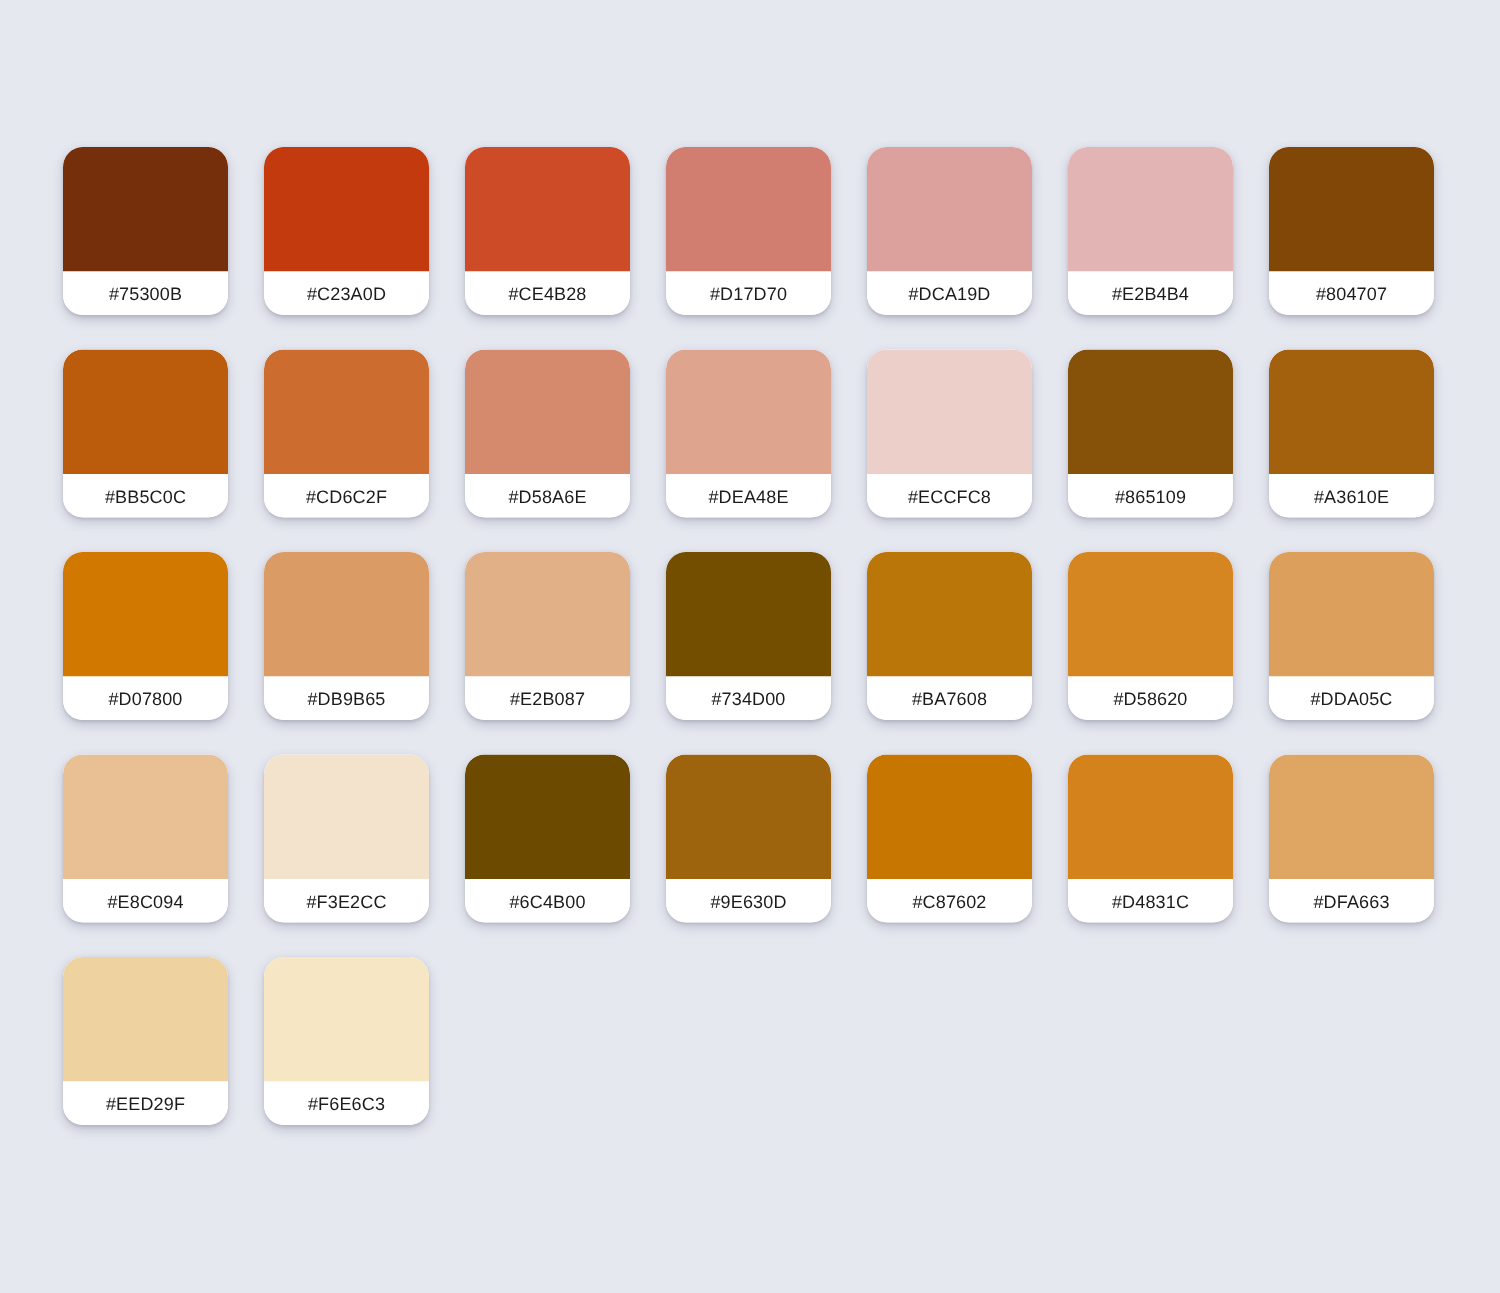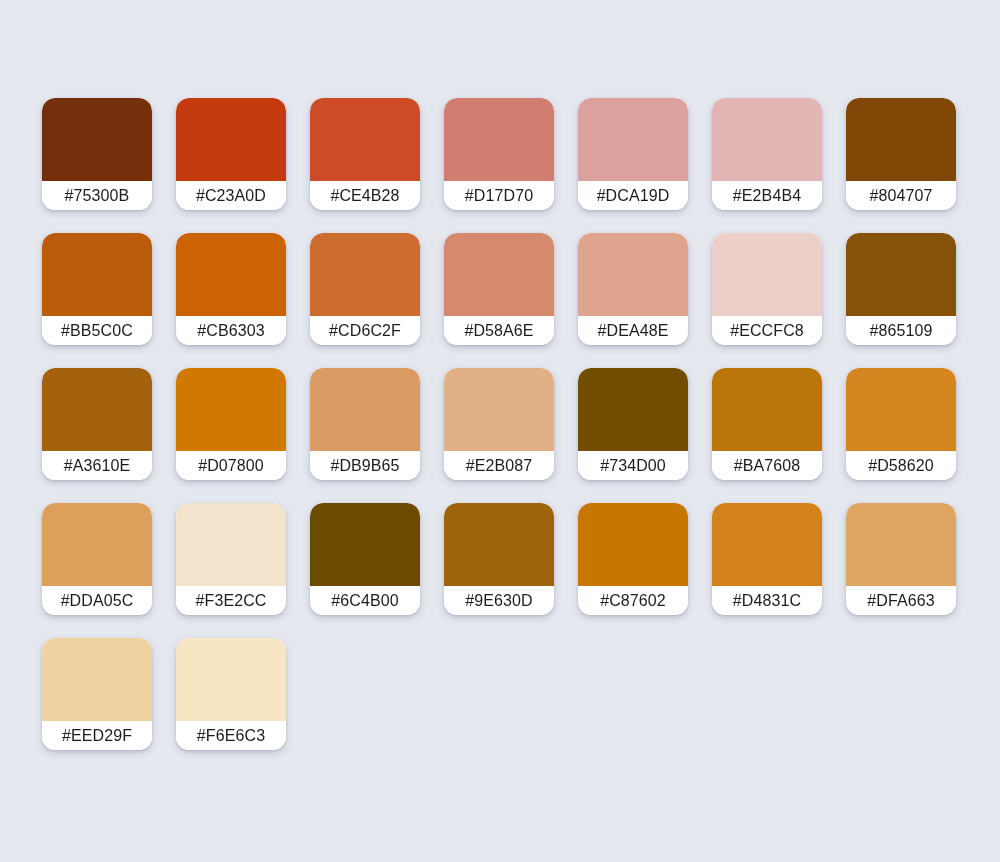--- a/index.html
+++ b/index.html
@@ -52,21 +52,21 @@
     flex: 1 1 auto;
     display: flex;
     align-items: center;
     justify-content: center;
     background: #ffffff;
     border-bottom-left-radius: 13px;
     border-bottom-right-radius: 13px;
   }
 
   .swatch-label {
-    font-size: 16px;
+    font-size: 12px;
     line-height: 1;
     color: #1c1c1c;
     letter-spacing: 0.1px;
     font-family: "Liberation Sans", "DejaVu Sans", sans-serif;
     white-space: nowrap;
   }
 </style>
 </head>
 <body style="background: rgb(230, 232, 240);">
 
@@ -113,26 +113,20 @@
         <span class="swatch-label">#804707</span>
       </div>
     </div>
     <div class="swatch-card">
       <div class="swatch-color" style="background: rgb(187, 92, 12);"></div>
       <div class="swatch-label-strip">
         <span class="swatch-label">#BB5C0C</span>
       </div>
     </div>
     <div class="swatch-card">
-      <div class="swatch-color" style="background: rgb(203, 99, 3);"></div>
-      <div class="swatch-label-strip">
-        <span class="swatch-label">#CB6303</span>
-      </div>
-    </div>
-    <div class="swatch-card">
       <div class="swatch-color" style="background: rgb(205, 108, 47);"></div>
       <div class="swatch-label-strip">
         <span class="swatch-label">#CD6C2F</span>
       </div>
     </div>
     <div class="swatch-card">
       <div class="swatch-color" style="background: rgb(213, 138, 110);"></div>
       <div class="swatch-label-strip">
         <span class="swatch-label">#D58A6E</span>
       </div>
@@ -197,20 +191,26 @@
         <span class="swatch-label">#D58620</span>
       </div>
     </div>
     <div class="swatch-card">
       <div class="swatch-color" style="background: rgb(221, 160, 92);"></div>
       <div class="swatch-label-strip">
         <span class="swatch-label">#DDA05C</span>
       </div>
     </div>
     <div class="swatch-card">
+      <div class="swatch-color" style="background: rgb(232, 192, 148);"></div>
+      <div class="swatch-label-strip">
+        <span class="swatch-label">#E8C094</span>
+      </div>
+    </div>
+    <div class="swatch-card">
       <div class="swatch-color" style="background: rgb(243, 226, 204);"></div>
       <div class="swatch-label-strip">
         <span class="swatch-label">#F3E2CC</span>
       </div>
     </div>
     <div class="swatch-card">
       <div class="swatch-color" style="background: rgb(108, 75, 0);"></div>
       <div class="swatch-label-strip">
         <span class="swatch-label">#6C4B00</span>
       </div>

